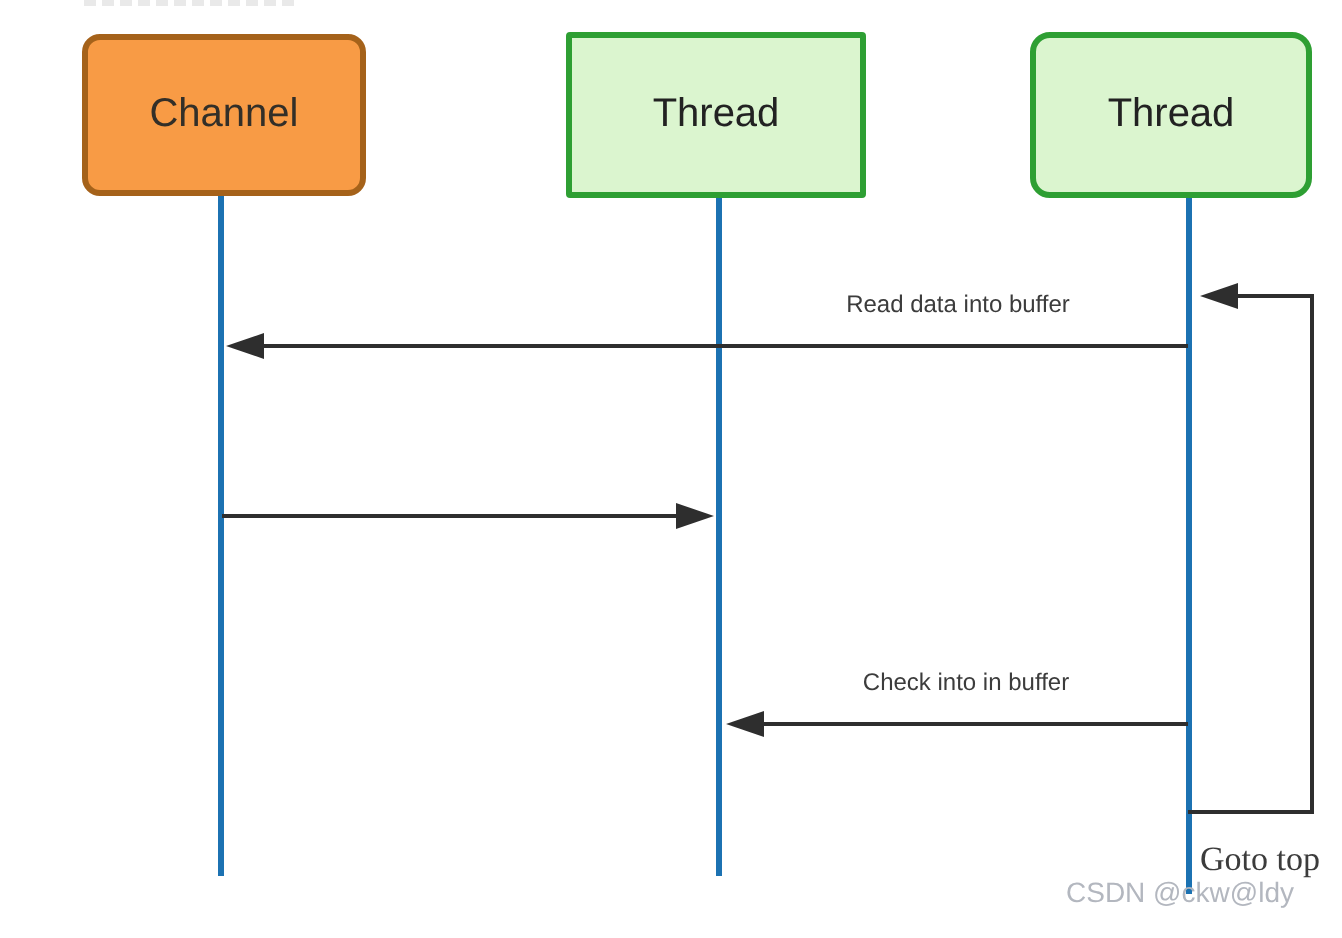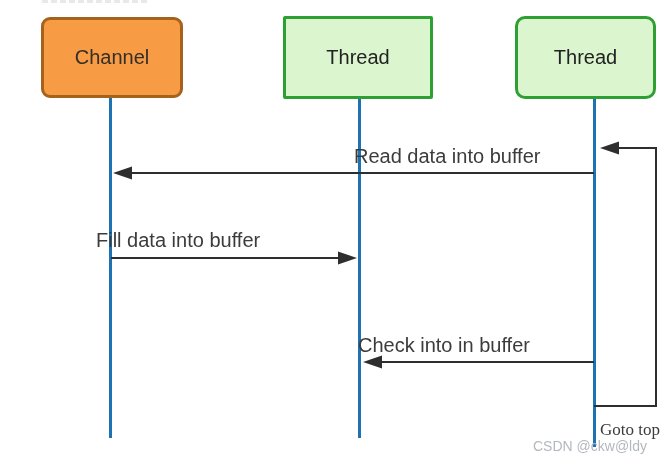--- a/index.html
+++ b/index.html
@@ -64,22 +64,23 @@
   .lifeline-thread  { left: 565px; top: 99px; height: 348px; }
   
   .arrows {
     position: absolute;
     left: 0; top: 0;
     width: 671px; height: 469px;
   }
   
   .msg-label {
     position: absolute;
-    font-size: 20px;
+    font-size: 12px;
     color: #3c3c3c;
+    text-align: center;
     white-space: nowrap;
   }
   .lbl-read  { left: 326px; top: 145px; width: 250px; }
   .lbl-fill  { left: 68px;  top: 229px; width: 250px; }
   .lbl-check { left: 330px; top: 334px; width: 250px; }
   .lbl-goto  { left: 572px; top: 420px; width: 90px; text-align: left; font-size: 17px; font-family: Liberation Serif, serif; }
   
   .watermark {
     position: absolute;
     left: 505px; top: 438px;
@@ -126,19 +127,18 @@
       <polygon points="335,362 354,355.5 354,368.5" fill="#2e2e2e"></polygon>
     </g>
 
     <g>
       <path d="M 566 406 H 628 V 148 H 590" fill="none" stroke="#2e2e2e" stroke-width="2"></path>
       <polygon points="572,148 591,141.5 591,154.5" fill="#2e2e2e"></polygon>
     </g>
   </svg>
 
   <div class="msg-label lbl-read">Read data into buffer</div>
-  <div class="msg-label lbl-fill">Fill data into buffer</div>
   <div class="msg-label lbl-check">Check into in buffer</div>
   <div class="msg-label lbl-goto">Goto top</div>
 
   <div class="watermark">CSDN @ckw@ldy</div>
 
 </div>
 
 </body></html>

